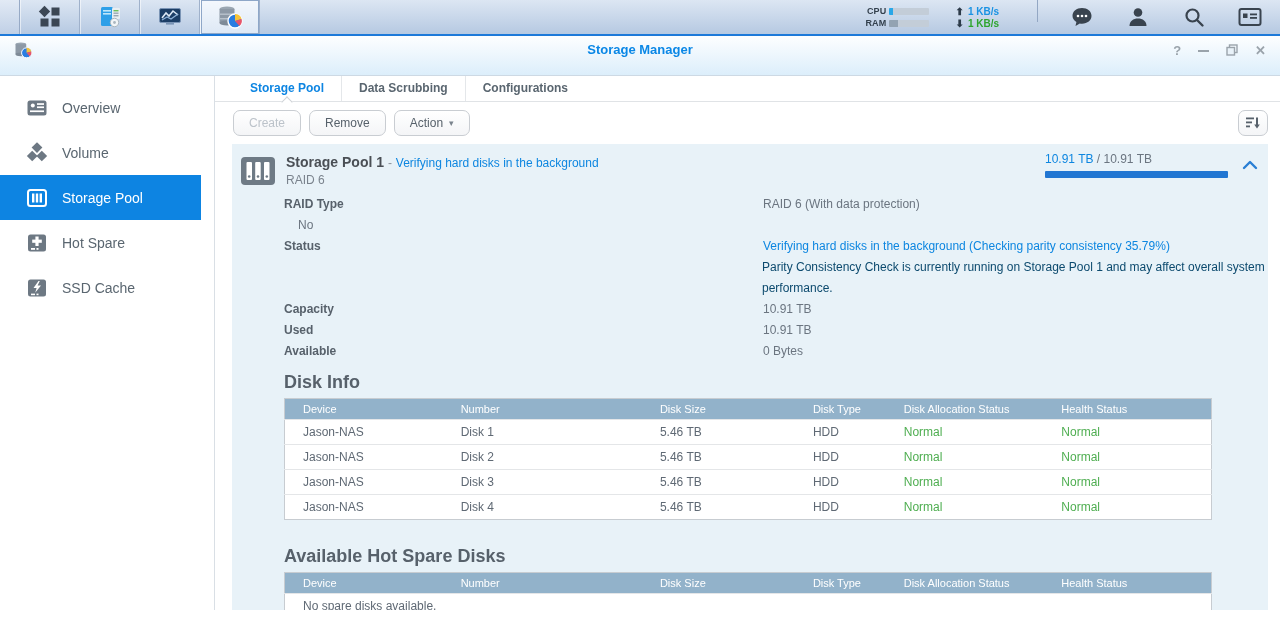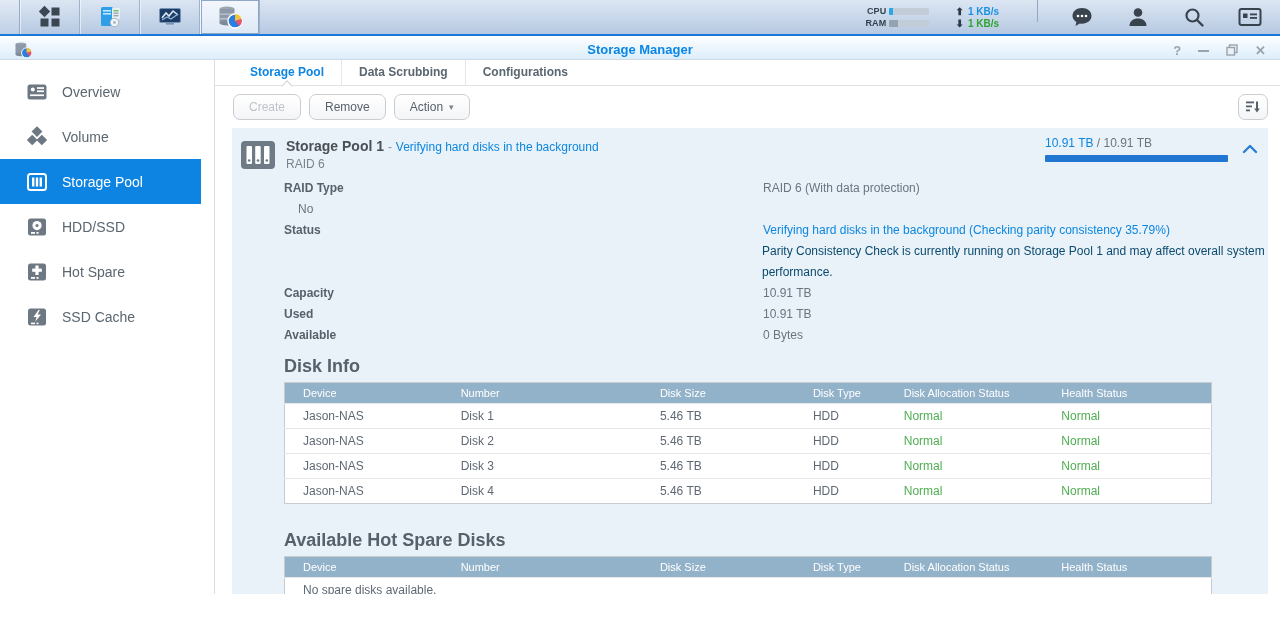--- a/index.html
+++ b/index.html
@@ -25,21 +25,21 @@
   .netspeed { display:flex; flex-direction:column; justify-content:center; gap:1px; margin-right:14px; }
   .net-row { display:flex; align-items:center; gap:4px; font-size:10px; font-weight:bold; }
   .net-arrow { color:#2c3a49; font-size:10px; }
   .up-val { color:#1992e3; }
   .down-val { color:#2ea52e; }
   .tb-sep { width:1px; height:22px; background:#93a7c4; margin:0 8px; }
   .tray-icon { width:40px; height:34px; display:flex; align-items:center; justify-content:center; cursor:pointer; color:#39434e; }
 
   
   .window { position:absolute; top:36px; left:0; right:0; bottom:0; background:#fff; }
-  .titlebar { position:relative; height:24px; background:linear-gradient(#fdfeff,#dceefb);
+  .titlebar { position:relative; height:40px; background:linear-gradient(#fdfeff,#dceefb);
     border-bottom:1px solid #cdd9e4;text-decoration:underline; }
   .titlebar .appicon { position:absolute; left:13px; top:4px; }
   .win-title { position:absolute; left:0; right:0; top:0; line-height:28px; text-align:center;
     font-size:13px; font-weight:bold; color:#0a87e6; }
   .win-controls { position:absolute; right:14px; top:0; height:28px; display:flex; align-items:center; gap:17px; color:#9aa3ab; }
   .wc { cursor:pointer; font-size:13px; font-weight:bold; line-height:1; display:flex; align-items:center; }
 
   .body { display:flex; height:534px; }
 
   
@@ -279,32 +279,20 @@
         <div class="side-item active">
           <span class="sicon">
             <svg width="22" height="22" viewBox="0 0 22 22">
               <rect x="2" y="3" width="18" height="16" rx="2.5" fill="none" stroke="currentColor" stroke-width="2"></rect>
               <rect x="6" y="6.5" width="2.4" height="9" fill="currentColor"></rect>
               <rect x="9.8" y="6.5" width="2.4" height="9" fill="currentColor"></rect>
               <rect x="13.6" y="6.5" width="2.4" height="9" fill="currentColor"></rect>
             </svg>
           </span>
           <span>Storage Pool</span>
-        </div>
-        <div class="side-item">
-          <span class="sicon">
-            <svg width="22" height="22" viewBox="0 0 22 22">
-              <rect x="2" y="2.5" width="18" height="17" rx="2.5" fill="currentColor"></rect>
-              <circle cx="11" cy="9.6" r="4.6" fill="#fff"></circle>
-              <circle cx="11" cy="9.6" r="1.5" fill="currentColor"></circle>
-              <rect x="5" y="16" width="4" height="1.8" fill="#fff"></rect>
-              <rect x="10.5" y="16" width="2" height="1.8" fill="#fff"></rect>
-            </svg>
-          </span>
-          <span>HDD/SSD</span>
         </div>
         <div class="side-item">
           <span class="sicon">
             <svg width="22" height="22" viewBox="0 0 22 22">
               <rect x="2" y="2.5" width="18" height="17" rx="2.5" fill="currentColor"></rect>
               <rect x="9.4" y="4.5" width="3.2" height="9.5" fill="#fff"></rect>
               <rect x="6.2" y="7.6" width="9.6" height="3.2" fill="#fff"></rect>
               <rect x="5" y="16" width="4" height="1.8" fill="#fff"></rect>
               <rect x="10.5" y="16" width="2" height="1.8" fill="#fff"></rect>
             </svg>

